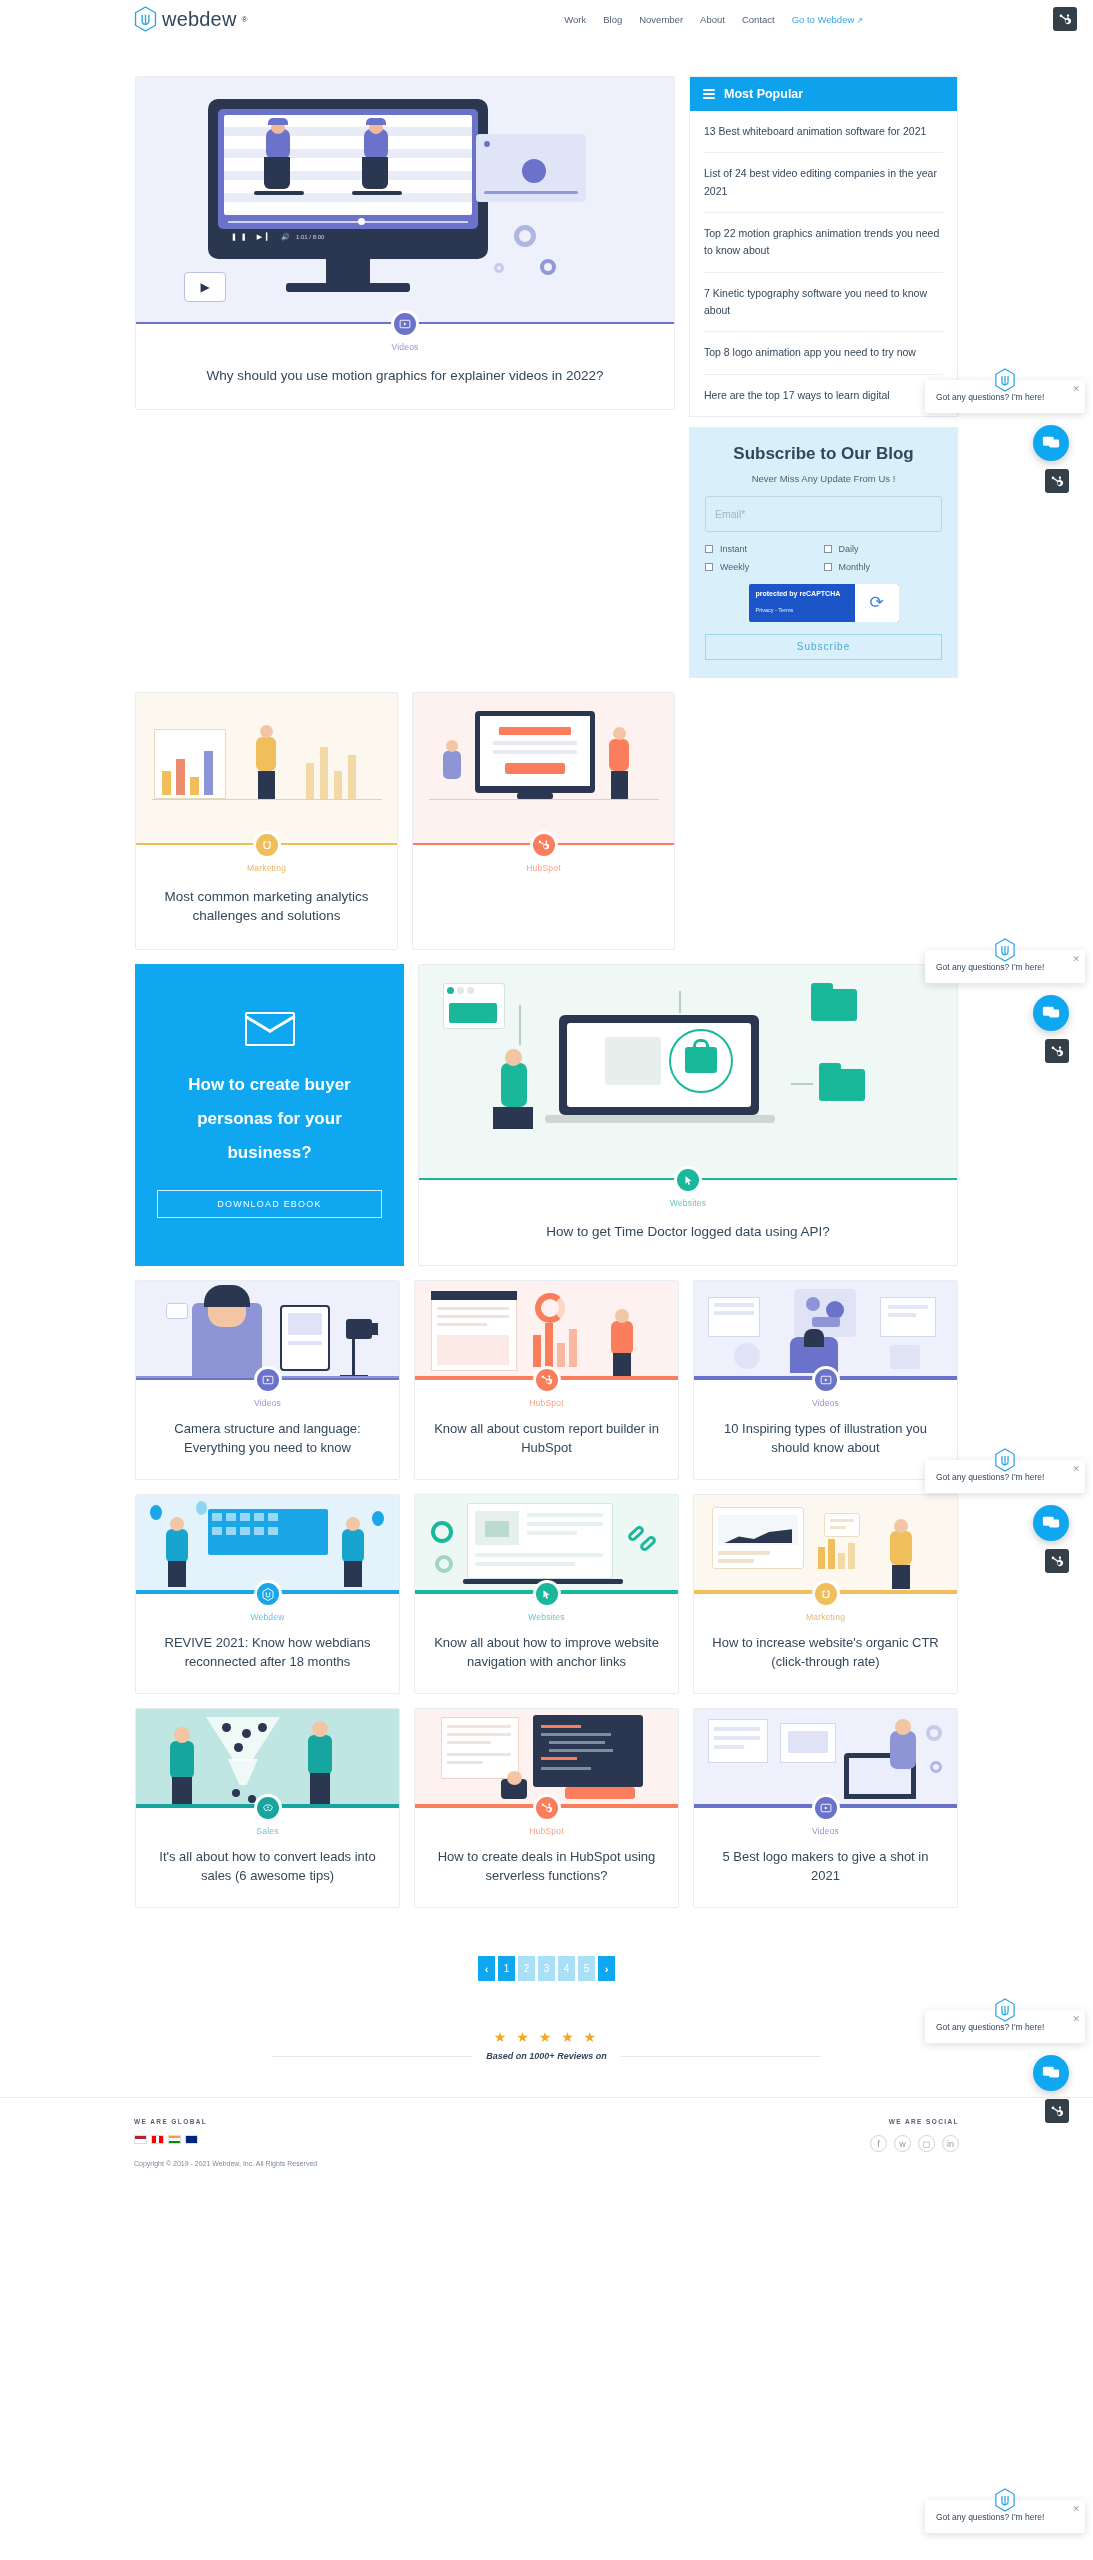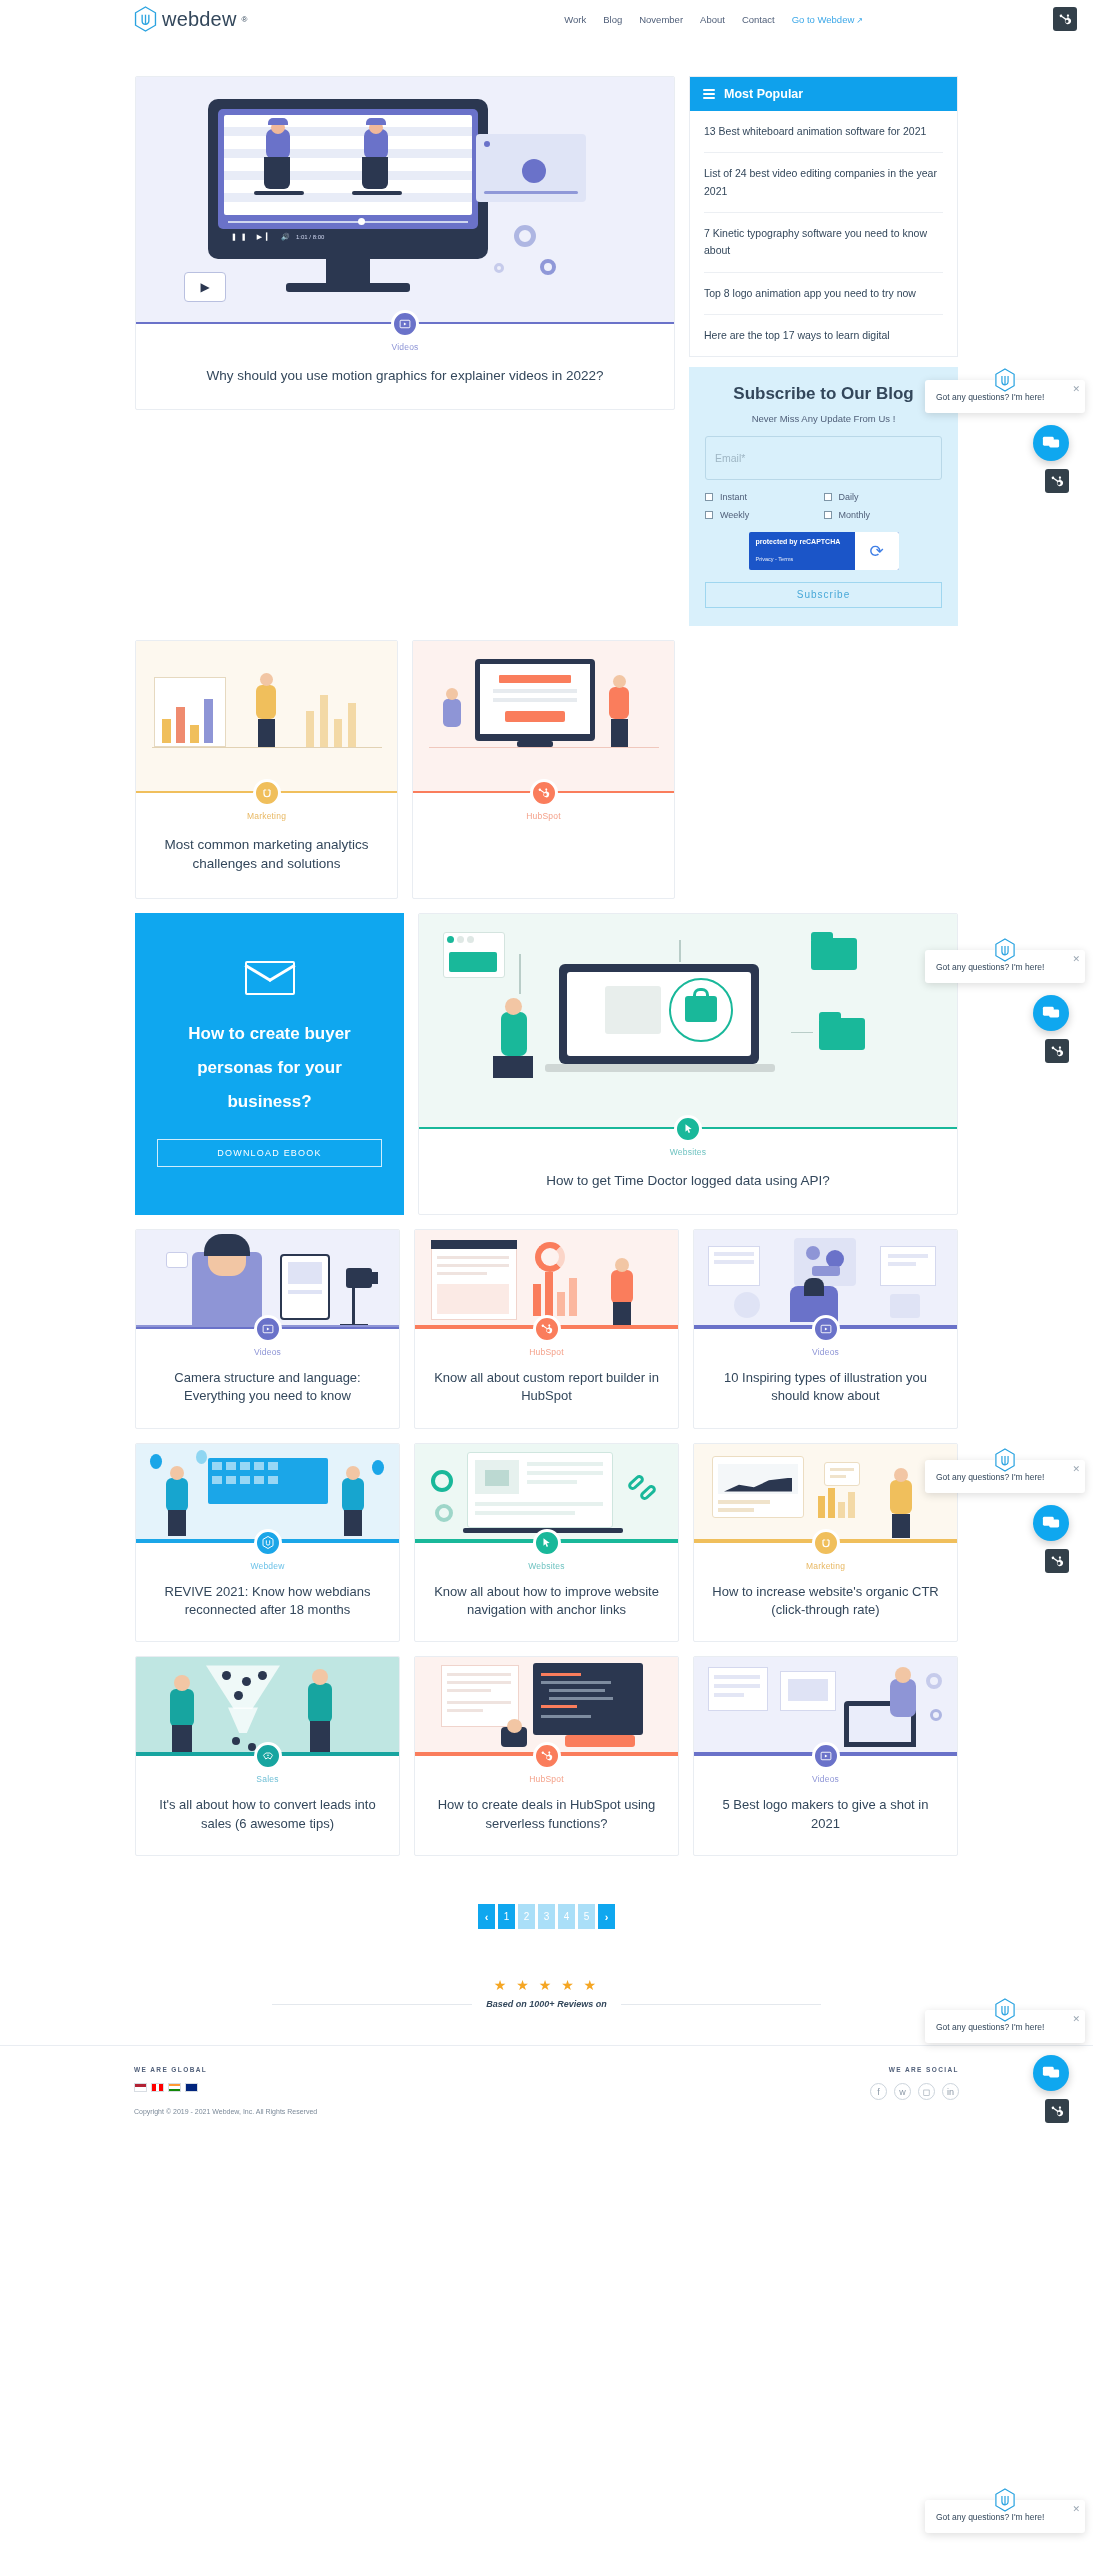--- a/index.html
+++ b/index.html
@@ -61,21 +61,21 @@
     display:block;padding:12px 0;font-size:10.5px;line-height:1.65;color:#33475b;
     text-decoration:none;border-bottom:1px solid #eceff3;
   }
   .popular-list a:last-child{border-bottom:none;}
 
   
   .subscribe{background:#d9f0fb;padding:17px 16px 18px;text-align:center;margin-top:10px;}
   .sub-title{font-size:17px;font-weight:700;color:#33475b;}
   .sub-sub{font-size:9.5px;color:#51607a;margin-top:9px;}
   .sub-input{
-    width:100%;height:44px;margin-top:12px;background:#d9f0fb;
+    width:100%;height:36px;margin-top:12px;background:#d9f0fb;
     border:1px solid #b9d8e8;border-radius:3px;padding:0 9px;font-size:10.5px;color:#8ba3b5;
     font-family:"Liberation Sans", sans-serif;
   }
   .sub-input::placeholder{color:#9fb6c4;}
   .checks{display:flex;flex-wrap:wrap;margin-top:12px;}
   .chk{width:50%;display:flex;align-items:center;gap:7px;font-size:9px;color:#51607a;margin-bottom:8px;}
   .chk i{width:8px;height:8px;border:1px solid #7e95a6;background:#fff;display:block;flex:none;}
   .recap{
     width:150px;height:38px;margin:4px auto 0;display:flex;background:#1b55c8;border-radius:2px;overflow:hidden;
   }
@@ -270,20 +270,21 @@
           <span class="ham">
                 <i></i>
                 <i></i>
                 <i></i>
               </span>
           <span>Most Popular</span>
         </div>
         <nav class="popular-list">
           <a href="#">13 Best whiteboard animation software for 2021</a>
           <a href="#">List of 24 best video editing companies in the year 2021</a>
+          <a href="#">Top 22 motion graphics animation trends you need to know about</a>
           <a href="#">7 Kinetic typography software you need to know about</a>
           <a href="#">Top 8 logo animation app you need to try now</a>
           <a href="#">Here are the top 17 ways to learn digital</a>
         </nav>
       </section>
 
       <section class="subscribe">
         <div class="sub-title">Subscribe to Our Blog</div>
         <div class="sub-sub">Never Miss Any Update From Us !</div>
         <input class="sub-input" placeholder="Email*" style="">

